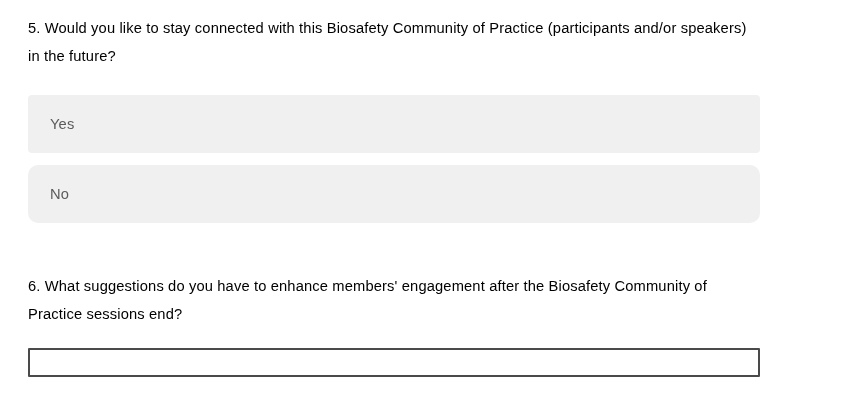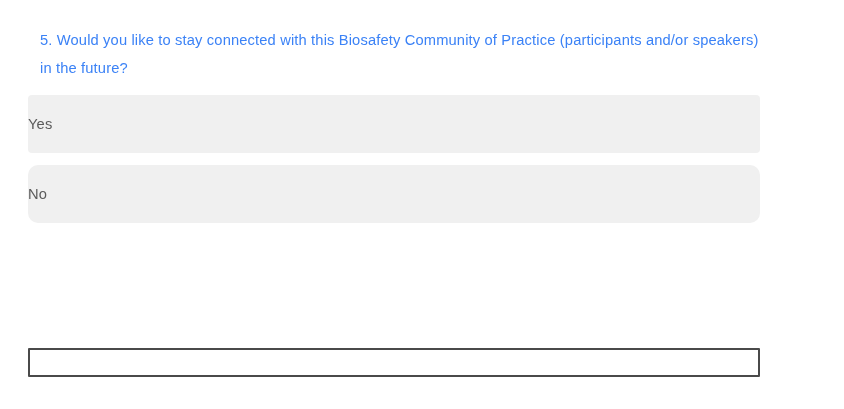--- a/index.html
+++ b/index.html
@@ -26,24 +26,24 @@
   }
 
   .question-block {
     position: absolute;
     left: 28px;
   }
 
   .question-text {
     font-size: 14.7px;
     line-height: 28px;
-    color: #3b82f6;
+    color: #000000;
     letter-spacing: 0.01em;
     width: 734px;
-    margin: 12px;
+    margin: 0;
     font-weight: 400;
     -webkit-font-smoothing: antialiased;
   }
 
   
   #question-5 {
     top: 14px;
   }
 
   .choice-list {
@@ -54,20 +54,21 @@
   }
 
   .choice-option {
     background: #f0f0f0;
     border-radius: 4px;
     height: 58px;
     width: 732px;
     box-sizing: border-box;
     display: flex;
     align-items: center;
+    padding-left: 22px;
     margin-bottom: 12px;
     cursor: pointer;
     border: none;
     outline: none;
   }
 
   .choice-option:last-child {
     margin-bottom: 0;
     border-radius: 10px;
   }
@@ -120,18 +121,21 @@
 
   <div class="choice-list">
     <div class="choice-option">
       <span class="choice-label">Yes</span>
     </div>
     <div class="choice-option">
       <span class="choice-label">No</span>
     </div>
   </div>
 
+  <div class="question-block" id="question-6">
+    <p class="question-text">6. What suggestions do you have to enhance members' engagement after the Biosafety Community of Practice sessions end?</p>
+  </div>
 
   <div class="answer-input-wrap">
     <input type="text" class="answer-input" placeholder="" style="">
   </div>
 
 </div>
 
 </body></html>

